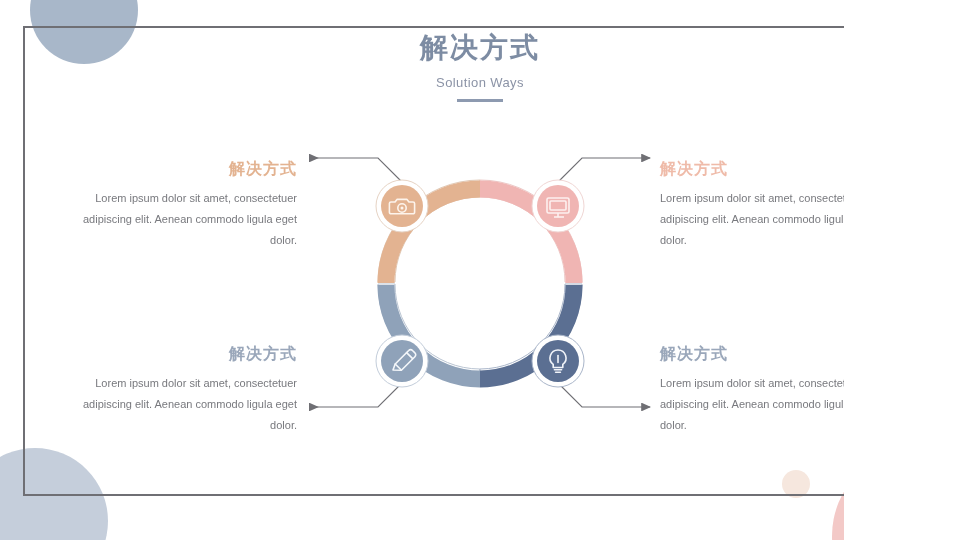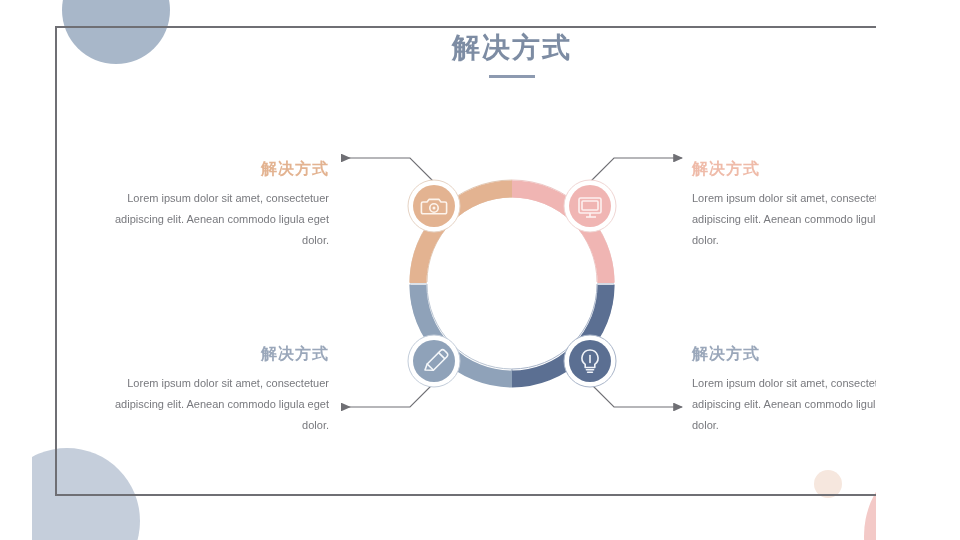--- a/index.html
+++ b/index.html
@@ -2,21 +2,21 @@
 <html><head>
 <meta charset="utf-8">
 <style>
   html,body{margin:0;padding:0;}
   body{
     width:960px;height:540px;overflow:hidden;
     background:#ffffff;
     font-family:"Liberation Sans","DejaVu Sans",sans-serif;
     position:relative;
   }
-  #slide{position:absolute;inset:0;width:844px;height:540px;overflow:hidden;background:#fff;margin-left:32px;}
+  #slide{position:absolute;inset:0;width:844px;height:540px;overflow:hidden;background:#fff;}
 
   
   .blob{position:absolute;border-radius:50%;}
   #blob-tl{left:30px;top:-44px;width:108px;height:108px;background:#a8b7c9;}
   #blob-tr{left:862px;top:-24px;width:168px;height:168px;background:#6e80a0;}
   #blob-bl{left:-38px;top:448px;width:146px;height:146px;background:#c5cedb;}
   #blob-br{left:832px;top:448px;width:176px;height:176px;background:#f3c9c7;}
   #blob-dot{left:782px;top:470px;width:28px;height:28px;background:#f6e7de;}
 
   
@@ -65,20 +65,21 @@
   <div class="blob" id="blob-tl"></div>
   <div class="blob" id="blob-tr"></div>
   <div class="blob" id="blob-bl"></div>
   <div class="blob" id="blob-br"></div>
   <div class="blob" id="blob-dot"></div>
 
   <div id="frame"></div>
 
   <div id="header">
     <div id="title">解决方式</div>
+    <div id="subtitle">Solution Ways</div>
     <div id="title-rule"></div>
   </div>
 
   <div class="tblock" id="b-tl">
     <h3 style="color:#e3b391">解决方式</h3>
     <p>Lorem ipsum dolor sit amet, consectetuer adipiscing elit. Aenean commodo ligula eget dolor.</p>
   </div>
 
   <div class="tblock" id="b-bl">
     <h3 style="color:#9aa7ba">解决方式</h3>

